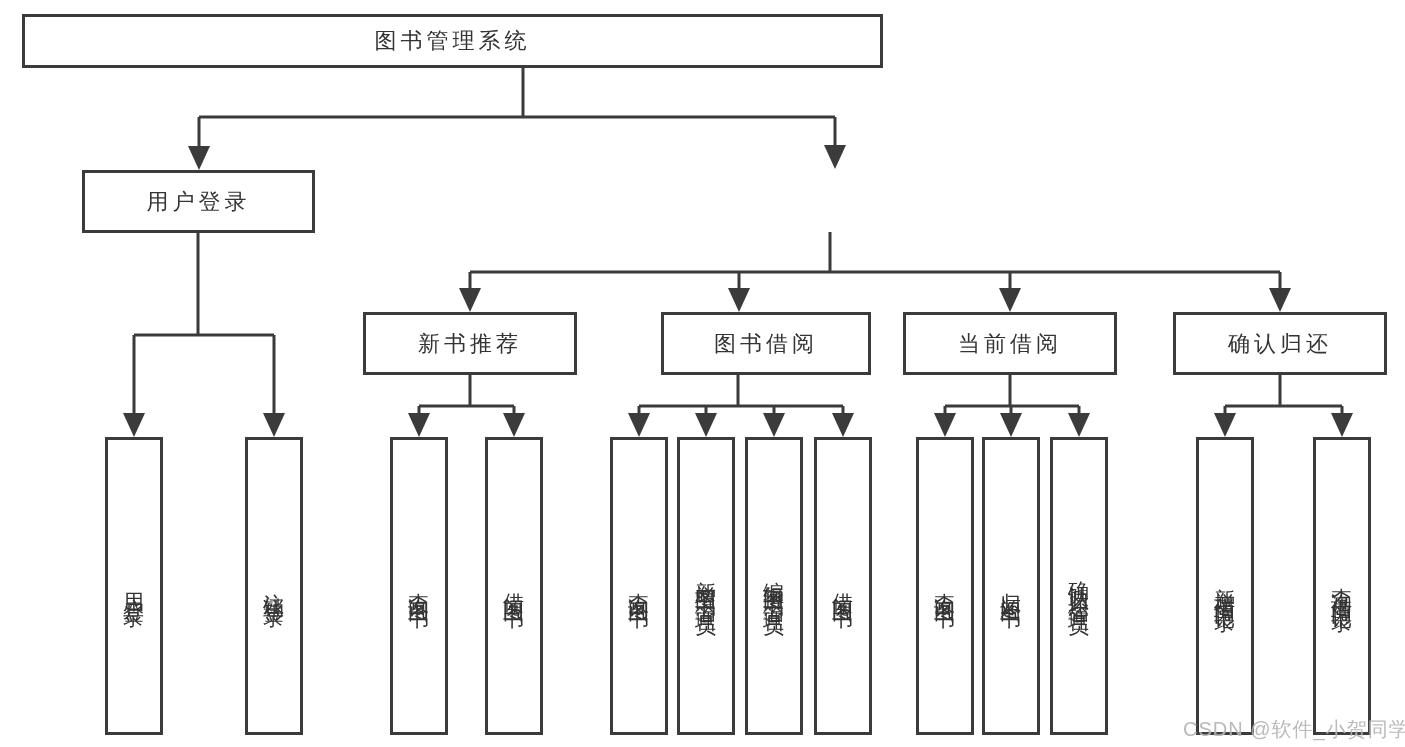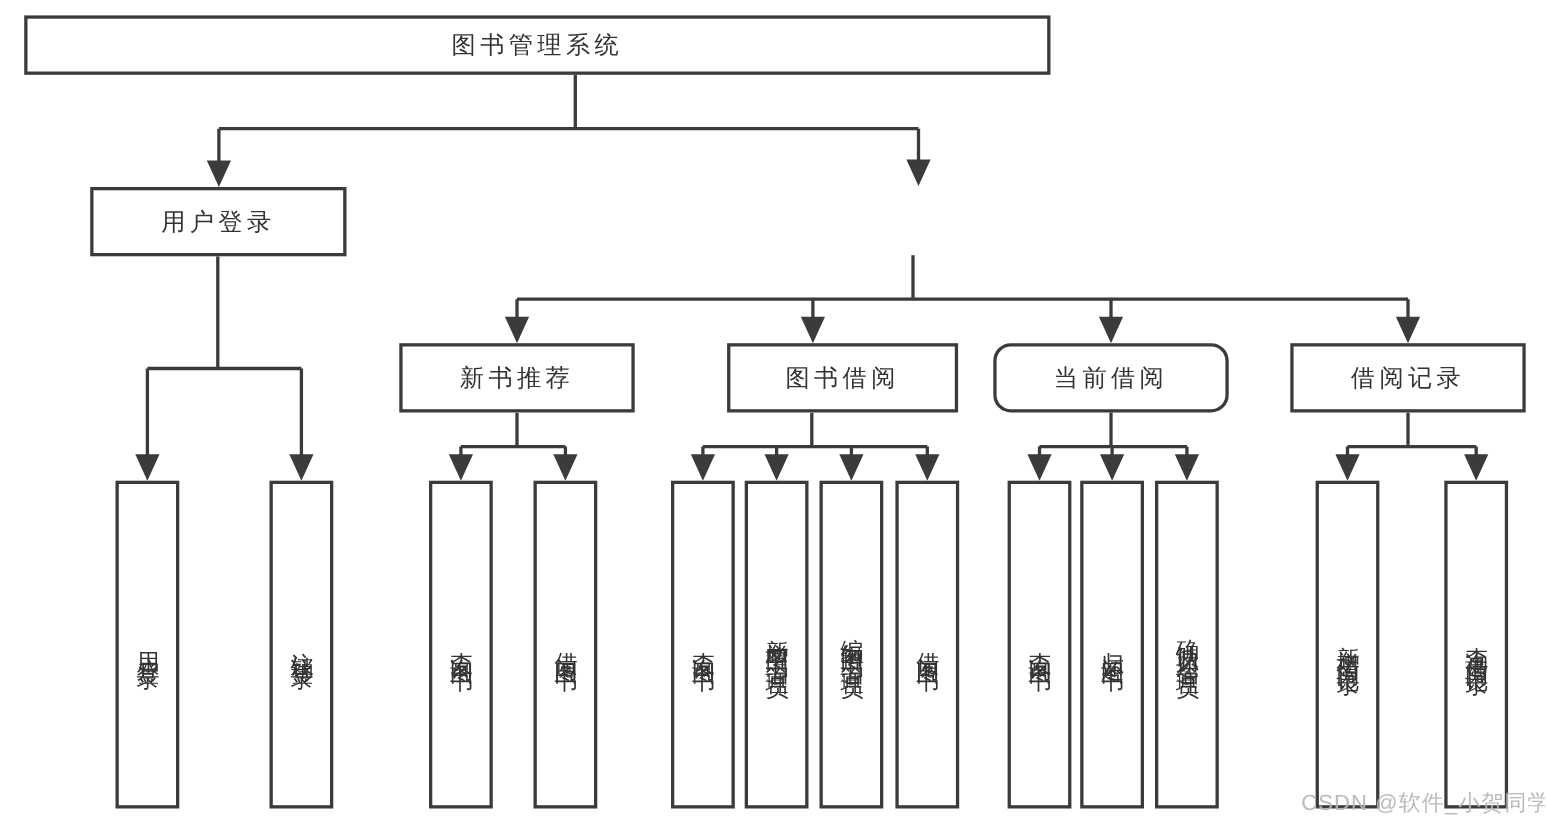--- a/index.html
+++ b/index.html
@@ -22,21 +22,21 @@
   .connectors polygon{fill:var(--line);stroke:none;}
   .node{
     position:absolute;
     box-sizing:border-box;
     border:3px solid var(--line);
     background:var(--bg);
     display:flex;align-items:center;justify-content:center;
     text-align:center;
   }
   .node-h{font-size:22px;letter-spacing:4px;white-space:nowrap;}
-  .root-box{left:22px;top:14px;width:933px;height:54px;}
+  .root-box{left:22px;top:14px;width:861px;height:54px;}
   .lvl{height:63px;}
   .leaf{
     top:437px;width:58px;height:298px;
     border-width:3px;
   }
   .leaf .vtext{
     writing-mode:vertical-rl;
     font-size:21px;
     letter-spacing:5px;
     line-height:1;
@@ -116,25 +116,25 @@
   <div class="node lvl node-h" style="left:82px;top:170px;width:233px;">
     <span>用户登录</span>
   </div>
 
   <div class="node lvl node-h" style="left:363px;top:312px;width:214px;">
     <span>新书推荐</span>
   </div>
   <div class="node lvl node-h" style="left:633px;top:312px;width:210px;margin-left:28px;">
     <span>图书借阅</span>
   </div>
-  <div class="node lvl node-h" style="left:903px;top:312px;width:214px;border-radius:16px;">
+  <div class="node lvl node-h" style="left:903px;top:312px;width:214px;">
     <span>当前借阅</span>
   </div>
   <div class="node lvl node-h" style="left:1173px;top:312px;width:214px;">
-    <span>借阅记录</span>
+    <span>确认归还</span>
   </div>
 
   <div class="node leaf" style="left:105px;">
     <span class="vtext">用户登录</span>
   </div>
   <div class="node leaf" style="left:245px;">
     <span class="vtext">注销登录</span>
   </div>
 
   <div class="node leaf" style="left:390px;">

